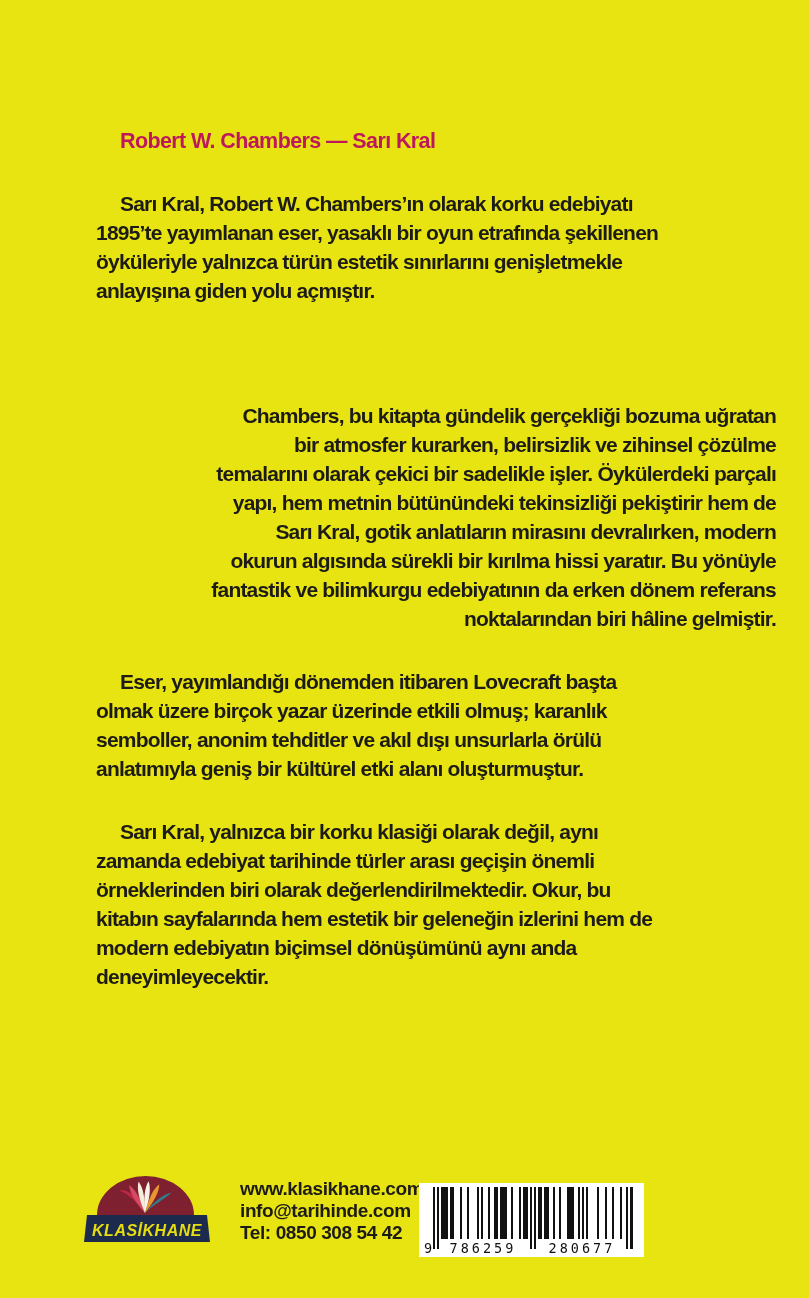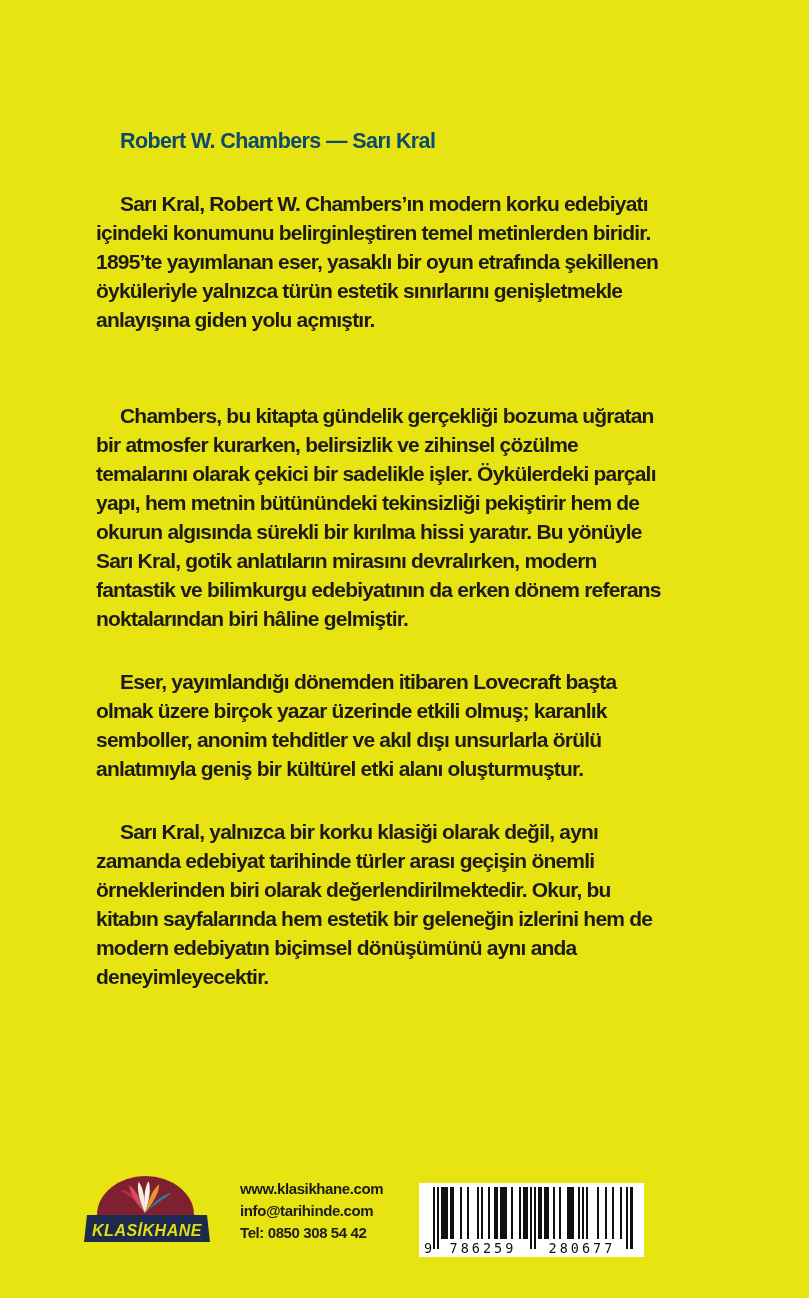--- a/index.html
+++ b/index.html
@@ -2,53 +2,52 @@
 <html><head>
 <meta charset="utf-8">
 <style>
   html,body{margin:0;padding:0;}
   body{width:809px;height:1298px;overflow:hidden;font-family:"Liberation Sans",sans-serif;}
   .cover{position:absolute;left:0;top:0;width:809px;height:1298px;background:#e8e412;}
   .booktext{position:absolute;left:96px;top:0;width:680px;color:#1d1b16;
             font-weight:bold;font-size:21px;line-height:29px;letter-spacing:-0.8px;}
   .line{white-space:nowrap;height:29px;}
   .indent{padding-left:24px;}
-  .title-line{position:absolute;left:120px;top:129px;color:#0c4a6e;font-weight:bold;
+  .title-line{position:absolute;left:120px;top:129px;color:#be185d;font-weight:bold;
               font-size:21.5px;letter-spacing:-0.6px;white-space:nowrap;}
   .para{position:absolute;left:0;width:680px;}
-  .p1{top:189px;} .p2{top:401px;} .p3{top:667px;} .p4{top:817px;}
+  .p1{top:189px;} .p2{top:401px;text-align:right;} .p3{top:667px;} .p4{top:817px;}
   .logo{position:absolute;left:84px;top:1176px;width:126px;height:67px;font-style:italic;}
   .contact{position:absolute;left:240px;top:1178px;color:#1d1b16;font-weight:bold;
-           font-size:15px;line-height:22px;letter-spacing:-0.4px;}
+           font-size:19px;line-height:22px;letter-spacing:-0.4px;}
   .contact div{white-space:nowrap;}
   .barcode-box{position:absolute;left:419px;top:1183px;width:225px;height:74px;background:#ffffff;}
   .barcode-box svg{position:absolute;left:0;top:0;}
 </style>
 </head>
 <body style="background: rgb(232, 228, 18);">
 
 <div class="cover">
 
   <div class="title-line">Robert W. Chambers — Sarı Kral</div>
 
   <div class="booktext">
     <div class="para p1">
-      <div class="line indent">Sarı Kral, Robert W. Chambers’ın modern korku edebiyatı</div>
-      <div class="line">içindeki konumunu belirginleştiren temel metinlerden biridir.</div>
+      <div class="line indent">Sarı Kral, Robert W. Chambers’ın olarak korku edebiyatı</div>
       <div class="line">1895’te yayımlanan eser, yasaklı bir oyun etrafında şekillenen</div>
       <div class="line">öyküleriyle yalnızca türün estetik sınırlarını genişletmekle</div>
       <div class="line">anlayışına giden yolu açmıştır.</div>
     </div>
     <div class="para p2">
       <div class="line indent">Chambers, bu kitapta gündelik gerçekliği bozuma uğratan</div>
       <div class="line">bir atmosfer kurarken, belirsizlik ve zihinsel çözülme</div>
       <div class="line">temalarını olarak çekici bir sadelikle işler. Öykülerdeki parçalı</div>
       <div class="line">yapı, hem metnin bütünündeki tekinsizliği pekiştirir hem de</div>
+      <div class="line">Sarı Kral, gotik anlatıların mirasını devralırken, modern</div>
       <div class="line">okurun algısında sürekli bir kırılma hissi yaratır. Bu yönüyle</div>
-      <div class="line">Sarı Kral, gotik anlatıların mirasını devralırken, modern</div>
       <div class="line">fantastik ve bilimkurgu edebiyatının da erken dönem referans</div>
       <div class="line">noktalarından biri hâline gelmiştir.</div>
     </div>
     <div class="para p3">
       <div class="line indent">Eser, yayımlandığı dönemden itibaren Lovecraft başta</div>
       <div class="line">olmak üzere birçok yazar üzerinde etkili olmuş; karanlık</div>
       <div class="line">semboller, anonim tehditler ve akıl dışı unsurlarla örülü</div>
       <div class="line">anlatımıyla geniş bir kültürel etki alanı oluşturmuştur.</div>
     </div>
     <div class="para p4">

